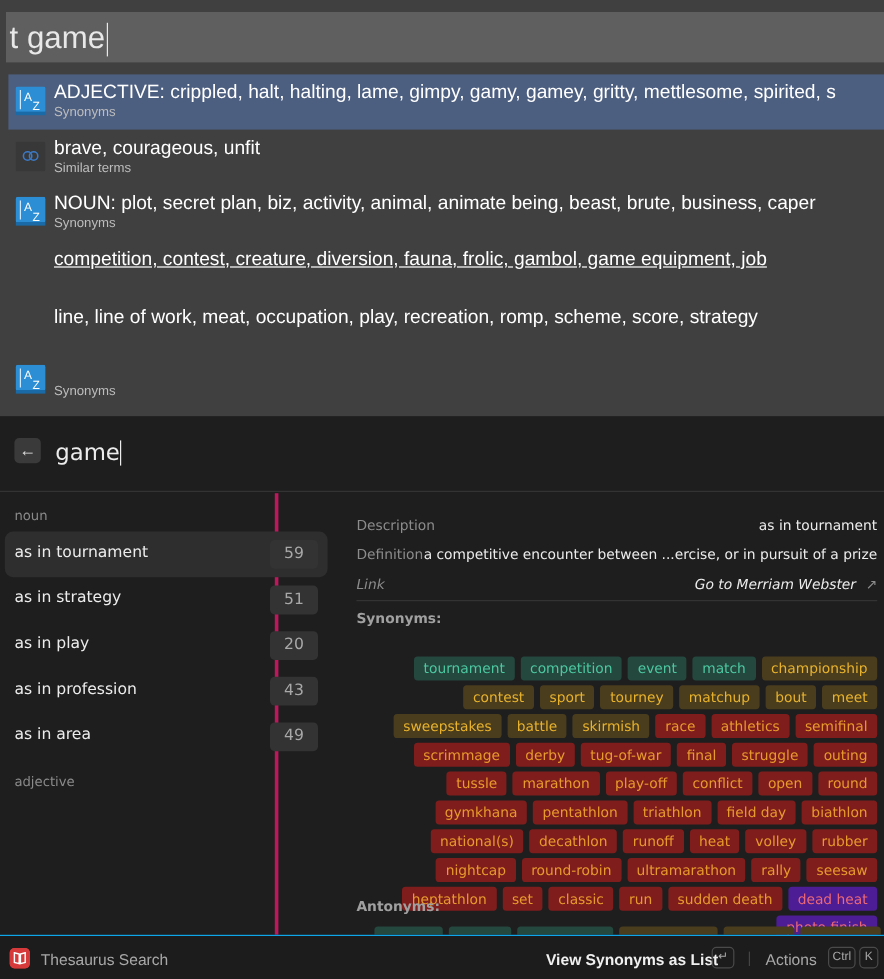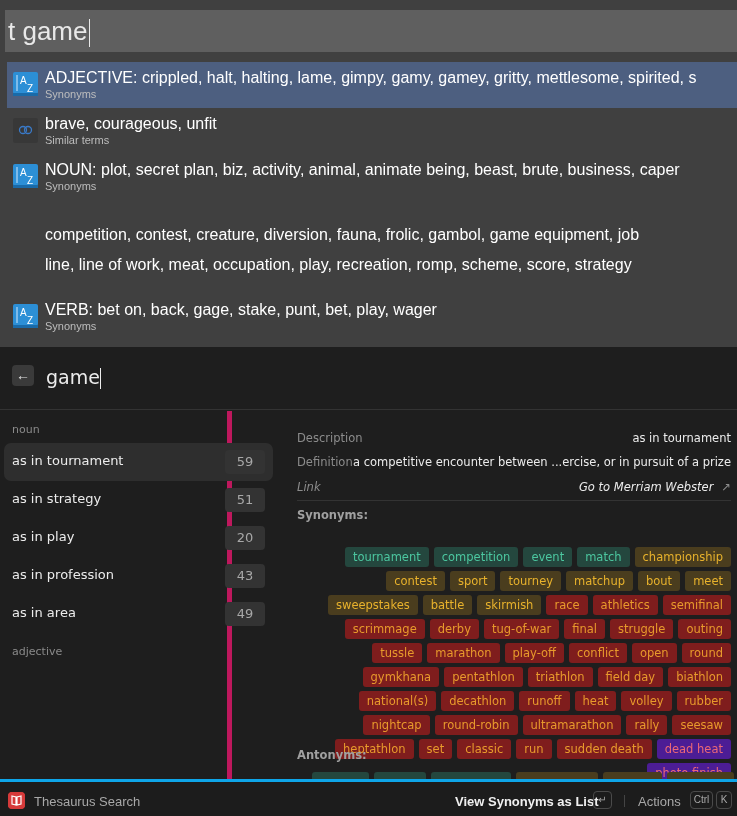--- a/index.html
+++ b/index.html
@@ -16,21 +16,21 @@
   .ov-sub { position: absolute; left: 38px; top: 26px; font-size: 11px; color: #bdbdbd; white-space: nowrap; }
   .ov-cont { position: absolute; left: 45px; font-size: 16px; color: #ffffff; white-space: nowrap; }
 
   
   .main { position: absolute; left: 0; top: 347px; width: 737px; height: 469px; background: #1e1e1e; }
   .search-bar { position: absolute; left: 0; top: 0; width: 737px; height: 63px; border-bottom: 1px solid #333; }
   .back-btn { position: absolute; left: 12px; top: 18px; width: 22px; height: 21px; background: #3a3a3a; border-radius: 4px; color: #e0e0e0; font-size: 14px; line-height: 21px; text-align: center; }
   .search-text { position: absolute; left: 46px; top: 19px; font-size: 19px; color: #ececec; font-family: "DejaVu Sans", sans-serif; }
   .search-text .caret { display: inline-block; width: 1px; height: 21px; background: #ececec; vertical-align: middle; }
 
-  .left { position: absolute; left: 0; top: 64px; width: 232px; height: 368px; border-right: 5px solid #be185d; }
+  .left { position: absolute; left: 0; top: 64px; width: 232px; height: 368px; border-right: 3px solid #be185d; }
   .section-label { position: absolute; left: 12px; font-size: 11px; color: #8a8a8a; font-family: "DejaVu Sans", sans-serif; }
   .sense { position: absolute; left: 4px; width: 269px; height: 38px; border-radius: 7px; }
   .sense.selected { background: #2e2e2e; }
   .sense-label { position: absolute; left: 8px; top: 10px; font-size: 13px; color: #ececec; font-family: "DejaVu Sans", sans-serif; }
   .sense-count { position: absolute; right: 8px; top: 7px; width: 40px; height: 24px; background: #333333; border-radius: 4px; color: #a8a8a8; font-size: 13px; line-height: 24px; text-align: center; font-family: "DejaVu Sans", sans-serif; }
 
   .right { position: absolute; left: 281px; top: 64px; width: 456px; height: 368px; overflow: hidden; }
   .meta-row { position: absolute; left: 16px; width: 434px; height: 20px; font-size: 11.5px; font-family: "DejaVu Sans", sans-serif; }
   .meta-key { position: absolute; left: 0; top: 3px; color: #8c8c8c; }
   .meta-val { position: absolute; right: 0; top: 3px; color: #ececec; white-space: nowrap; }
@@ -41,21 +41,21 @@
   .tags { position: absolute; left: 16px; top: 136px; width: 434px; display: flex; flex-wrap: wrap; justify-content: flex-end; gap: 4px 5px; }
   .tag { height: 20px; padding: 0 8px; border-radius: 3px; font-size: 11.5px; line-height: 20px; font-family: "DejaVu Sans", sans-serif; white-space: nowrap; }
   .tag.green { background: #24473e; color: #4cc7a0; }
   .tag.yellow { background: #4a3d1e; color: #e8b22c; }
   .tag.orange { background: #7f1d1d; color: #e89a2c; }
   .tag.red { background: #4c1d95; color: #ec6877; }
 
   .ant-tags { position: absolute; left: 31px; top: 361px; display: flex; gap: 5px; }
   .ant-tags div { height: 20px; border-radius: 3px; }
 
-  .footer { position: absolute; left: 0; top: 432px; width: 737px; height: 37px; border-top: 3px solid #0ea5e9; background: #1c1c1c; }
+  .footer { position: absolute; left: 0; top: 432px; width: 737px; height: 37px; border-top: 1px solid #0ea5e9; background: #1c1c1c; }
   .app-icon { position: absolute; left: 8px; top: 10px; width: 17px; height: 17px; background: #d63a3a; border-radius: 4px; }
   .app-name { position: absolute; left: 34px; top: 12px; font-size: 13px; color: #a8a8a8; }
   .primary-action { position: absolute; left: 455px; top: 12px; font-size: 13px; color: #f0f0f0; font-weight: bold; }
   .kbd { position: absolute; top: 9px; height: 18px; border: 1px solid #4a4a4a; border-radius: 4px; color: #a8a8a8; font-size: 10px; line-height: 16px; text-align: center; }
   .sep { position: absolute; left: 624px; top: 13px; width: 1px; height: 12px; background: #444; }
   .actions-label { position: absolute; left: 638px; top: 12px; font-size: 13px; color: #a8a8a8; }
 </style>
 </head>
 <body>
 
@@ -88,32 +88,31 @@
     <svg class="ov-icon" viewBox="0 0 25 25">
         <rect x="0" y="0" width="25" height="22" rx="2" fill="#2c8fd6"></rect>
         <rect x="0" y="21" width="25" height="3" fill="#1a6aa8"></rect>
         <line x1="4" y1="3" x2="4" y2="19" stroke="#cfe8ff" stroke-width="1"></line>
         <text x="7" y="12" font-size="10" fill="#fff" font-family="Liberation Sans, sans-serif">A</text>
         <text x="14" y="20" font-size="10" fill="#fff" font-family="Liberation Sans, sans-serif">Z</text>
       </svg>
     <div class="ov-title">NOUN: plot, secret plan, biz, activity, animal, animate being, beast, brute, business, caper</div>
     <div class="ov-sub">Synonyms</div>
   </div>
-  <div class="ov-cont" style="top:226px;">competition, contest, creature, diversion, fauna, frolic, gambol, game equipment, job</div>
+  <div class="ov-cont" style="top:208px;text-decoration:underline;">competition, contest, creature, diversion, fauna, frolic, gambol, game equipment, job</div>
   <div class="ov-cont" style="top:256px;">line, line of work, meat, occupation, play, recreation, romp, scheme, score, strategy</div>
 
   <div class="ov-row" style="top:294px;">
     <svg class="ov-icon" viewBox="0 0 25 25">
         <rect x="0" y="0" width="25" height="22" rx="2" fill="#2c8fd6"></rect>
         <rect x="0" y="21" width="25" height="3" fill="#1a6aa8"></rect>
         <line x1="4" y1="3" x2="4" y2="19" stroke="#cfe8ff" stroke-width="1"></line>
         <text x="7" y="12" font-size="10" fill="#fff" font-family="Liberation Sans, sans-serif">A</text>
         <text x="14" y="20" font-size="10" fill="#fff" font-family="Liberation Sans, sans-serif">Z</text>
       </svg>
-    <div class="ov-title">VERB: bet on, back, gage, stake, punt, bet, play, wager</div>
     <div class="ov-sub">Synonyms</div>
   </div>
 </div>
 
 <div class="main">
   <div class="search-bar">
     <div class="back-btn"><span>←</span></div>
     <div class="search-text"><span>game</span><span class="caret"></span></div>
   </div>
 

